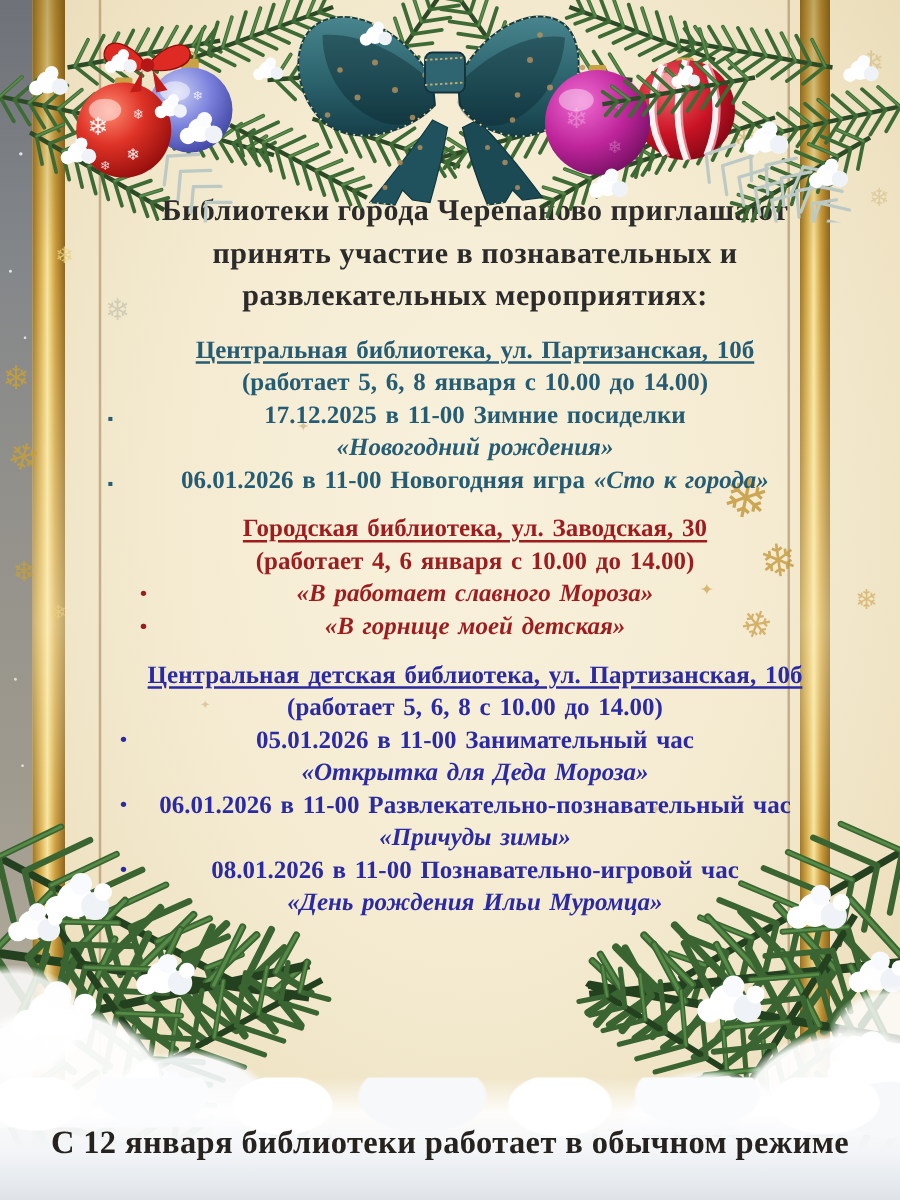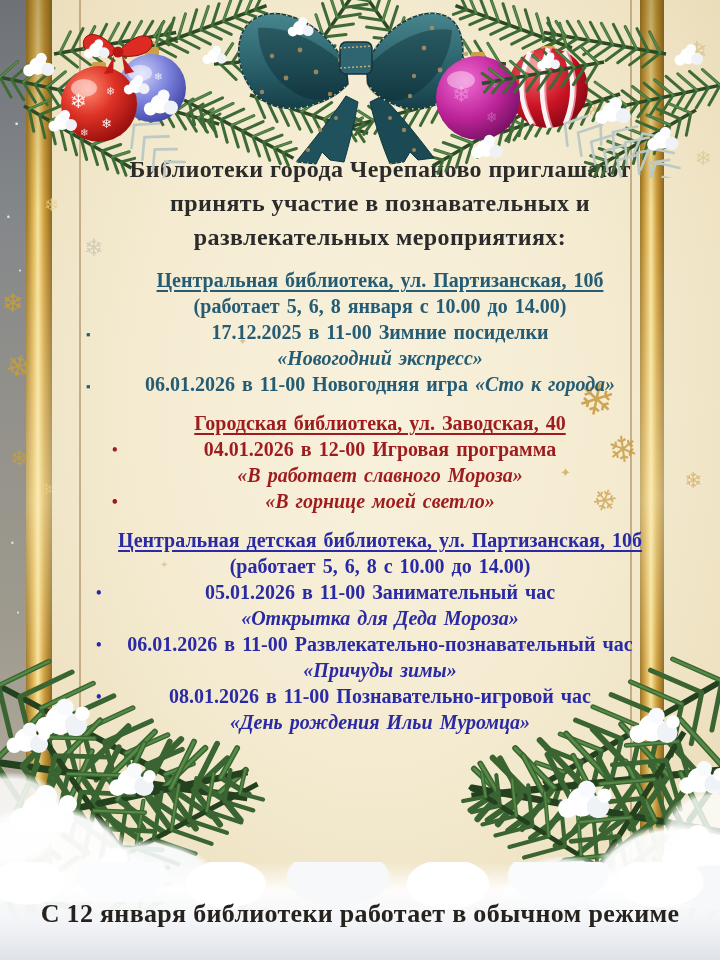--- a/index.html
+++ b/index.html
@@ -102,41 +102,41 @@
       <div>развлекательных мероприятиях:</div>
     </div>
 
     <div class="sec sec1" style="color: rgb(37, 92, 116);">
       <div class="title">Центральная  библиотека, ул. Партизанская,  10б</div>
       <div>(работает 5, 6, 8 января  с 10.00 до 14.00)</div>
       <div class="event">
         <span class="bullet">▪</span>
         <span>17.12.2025 в 11-00 Зимние посиделки</span>
       </div>
-      <div class="quote">«Новогодний  экспресс»</div>
+      <div class="quote">«Новогодний  рождения»</div>
       <div class="event">
         <span class="bullet">▪</span>
         <span>06.01.2026 в 11-00 Новогодняя  игра</span><span class="qi">«Сто к города»</span>
       </div>
     </div>
 
     <div class="sec sec2" style="color: rgb(158, 27, 30);">
-      <div class="title">Городская библиотека, ул. Заводская, 40</div>
-      <div class="event">
-        <span class="bullet">•</span>
-        <span>04.01.2026 в 12-00 Игровая  программа</span>
+      <div class="title">Городская библиотека, ул. Заводская, 30</div>
+      <div>(работает 4, 6 января  с 10.00 до 14.00)</div>
+      <div class="event">
+        <span class="bullet">•</span>
       </div>
       <div class="quote">«В работает славного Мороза»</div>
       <div class="event">
         <span class="bullet">•</span>
       </div>
       <div class="event">
         <span class="bullet">•</span>
       </div>
-      <div class="quote">«В горнице моей светло»</div>
+      <div class="quote">«В горнице моей детская»</div>
     </div>
 
     <div class="sec sec3" style="color: rgb(42, 42, 164);">
       <div class="title">Центральная  детская библиотека, ул. Партизанская,  10б</div>
       <div>(работает 5, 6, 8 с 10.00 до 14.00)</div>
       <div class="event">
         <span class="bullet">•</span>
         <span>05.01.2026 в 11-00 Занимательный  час</span>
       </div>
       <div class="quote">«Открытка для Деда Мороза»</div>

